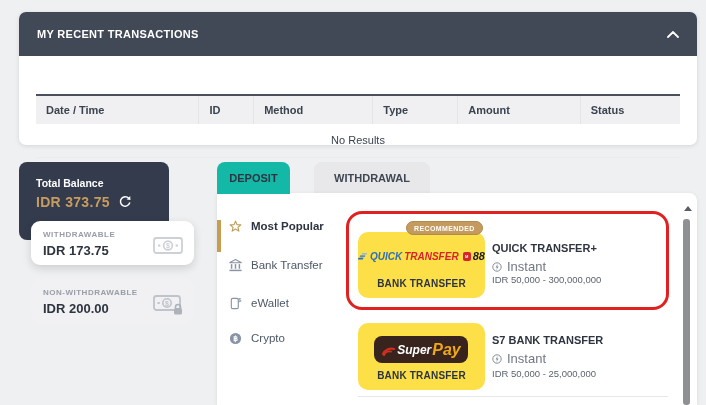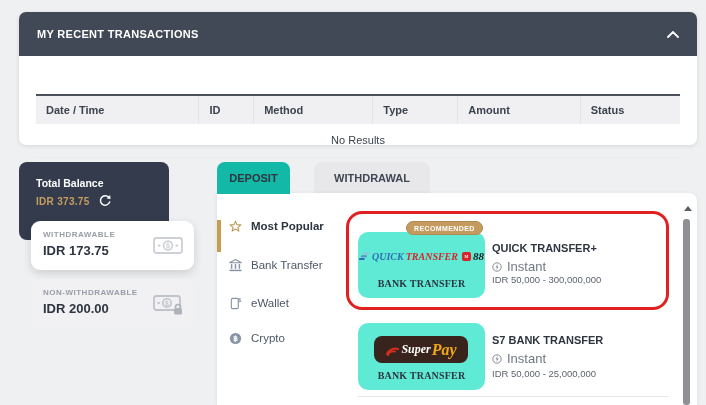--- a/index.html
+++ b/index.html
@@ -20,43 +20,43 @@
   thead tr { background:#f0f0f2; border-top:2px solid #4b515c; }
   th { font-size:11px; color:#3b4350; text-align:left; padding:8px 10px; font-weight:bold; }
   th + th { border-left:1px solid #e4e4e7; }
   td.empty { text-align:center; font-size:11px; color:#3b4350; padding:10px 0 11px;
     border-bottom:1px solid #ebebee; }
   
   .balance-card { position:absolute; left:19px; top:162px; width:150px; height:78px;
     background:#343b4d; border-radius:8px; }
   .balance-label { margin:15px 0 0 17px; font-size:10.5px; font-weight:bold; color:#fff; }
   .balance-row { margin:5px 0 0 17px; display:flex; align-items:center; gap:8px; }
-  .balance-value { font-size:10px; font-weight:bold; color:#c79d5f; letter-spacing:.3px; }
-  .sub-card { position:absolute; left:31px; width:163px; height:49px; border-radius:9px;
+  .balance-value { font-size:14px; font-weight:bold; color:#c79d5f; letter-spacing:.3px; }
+  .sub-card { position:absolute; left:31px; width:163px; height:44px; border-radius:9px;
     padding:9px 12px; z-index:2; }
   .sub1 { top:221px; background:#fff; box-shadow:0 3px 9px rgba(20,25,40,.16); }
   .sub2 { top:279px; background:#f1f1f3; }
   .sub-label { font-size:8px; font-weight:bold; color:#989da6; letter-spacing:.5px; }
   .sub-value { font-size:13px; font-weight:bold; color:#2e3440; margin-top:4px; }
   .bill-icon { position:absolute; right:11px; top:15px; }
   
   .tab { position:absolute; top:162px; height:32px; border-radius:8px 8px 0 0; display:flex;
     align-items:center; justify-content:center; font-size:11px; font-weight:bold; cursor:pointer; }
   .tab-deposit { left:217px; width:73px; background:#14b8a6; color:#2e3440; z-index:3; }
   .tab-withdrawal { left:314px; width:116px; background:#e8e8ea; color:#3f4754; }
   
   .wallet-panel { position:absolute; left:217px; top:193px; width:480px; height:212px;
     background:#fff; border-radius:0 8px 0 0; box-shadow:0 1px 4px rgba(30,35,50,.10); z-index:2; }
   .goldbar { position:absolute; left:0; top:27px; width:4px; height:32px; background:#c79d52; }
   .cat { position:absolute; left:0; width:132px; height:32px; display:flex; align-items:flex-start;
     gap:9px; padding-left:12px; font-size:11.5px; color:#4d5866; cursor:pointer; }
   .cat-active { font-weight:bold; color:#2e3440; }
   .cat-0 { top:27px; } .cat-1 { top:66px; } .cat-2 { top:104px; } .cat-3 { top:139px; }
   
-  .method-tile { position:absolute; left:141px; width:127px; background:#5eead4; border-radius:10px;font-family:Liberation Serif, serif; }
+  .method-tile { position:absolute; left:141px; width:127px; background:#fde047; border-radius:10px; }
   .m1-tile { top:39px; height:66px; }
   .m2-tile { top:130px; height:67px; }
   .badge { position:absolute; left:189px; top:28px; height:14px; padding:0 7px; background:#c49a5e;
     border:1px solid #b18a4e; border-radius:8px; color:#fff; font-size:7px; font-weight:bold;
     letter-spacing:.4px; display:flex; align-items:center; z-index:3; }
   .qt-logo { position:absolute; top:18px; left:0; right:0; display:flex; align-items:center;
     justify-content:center; gap:2px; font-style:italic; font-weight:bold; font-size:10px; }
   .lg-quick { color:#2f6fb5; } .lg-transfer { color:#d9232a; }
   .lg-box { width:9px; height:9px; background:#d9232a; border-radius:2px; color:#fff; font-size:4px;
     font-style:normal; display:flex; align-items:center; justify-content:center; margin-left:2px; }

